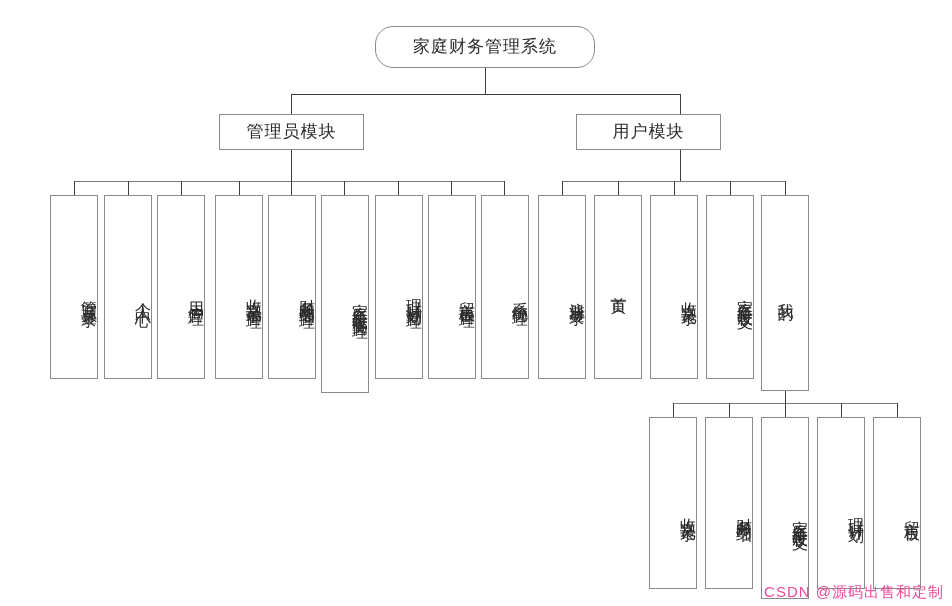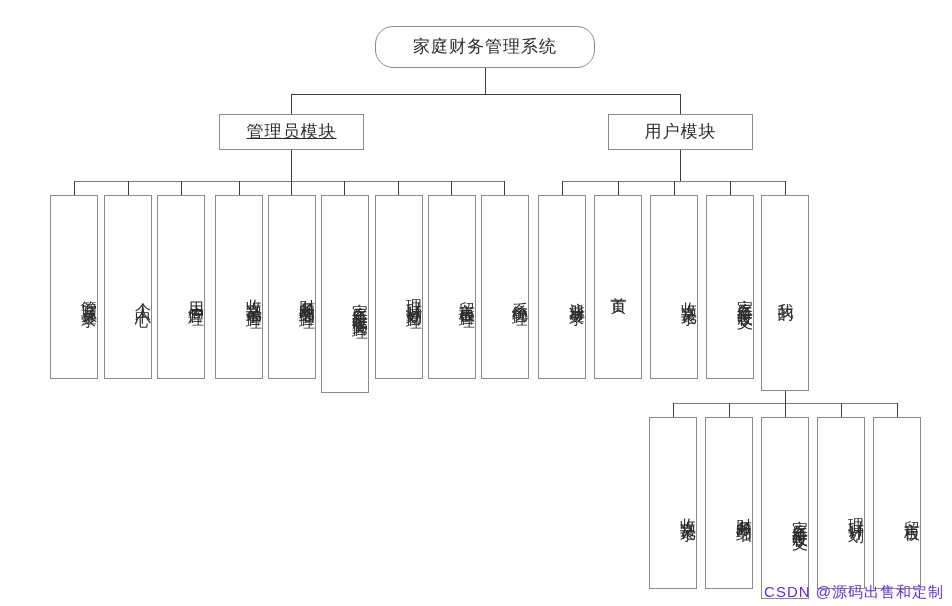--- a/index.html
+++ b/index.html
@@ -57,46 +57,46 @@
   .ln.v { width: 1px; }
   .ln.h { height: 1px; }
   .ln.light { background: #7d7d7d; }
   
   #watermark {
     position: absolute;
     right: 8px;
     bottom: 4px;
     font-family: "Liberation Sans", sans-serif;
     font-size: 15px;
-    color: #6d28d9;
+    color: #ec4899;
     letter-spacing: 1px;
     white-space: nowrap;
     user-select: none;
   }
 </style>
 </head>
 <body>
 
 <div id="canvas">
 
   <div class="node horiz" style="left:375px; top:26px; width:220px; height:42px;border-radius:18px;">
     <span>家庭财务管理系统</span>
   </div>
 
   <div class="ln v" style="left:485px; top:68px; width:1px; height:26px;"></div>
 
   <div class="ln h" style="left:291px; top:94px; width:389px; height:1px;"></div>
   <div class="ln v" style="left:291px; top:94px; width:1px; height:20px;"></div>
   <div class="ln v" style="left:680px; top:94px; width:1px; height:20px;"></div>
 
-  <div class="node horiz" style="left:219px; top:114px; width:145px; height:36px;text-decoration:underline;">
+  <div class="node horiz" style="left:219px; top:114px; width:145px; height:36px;">
     <span>管理员模块</span>
   </div>
 
-  <div class="node horiz" style="left:608px; top:114px; width:145px; height:36px;">
+  <div class="node horiz" style="left:576px; top:114px; width:145px; height:36px;">
     <span>用户模块</span>
   </div>
 
   <div class="ln v" style="left:291px; top:150px; width:1px; height:31px;"></div>
   <div class="ln h light" style="left:74px; top:181px; width:430px; height:1px;"></div>
 
   <div class="ln v" style="left:74px;  top:181px; width:1px; height:14px;"></div>
   <div class="ln v" style="left:128px; top:181px; width:1px; height:14px;"></div>
   <div class="ln v" style="left:181px; top:181px; width:1px; height:14px;"></div>
   <div class="ln v" style="left:239px; top:181px; width:1px; height:14px;"></div>

